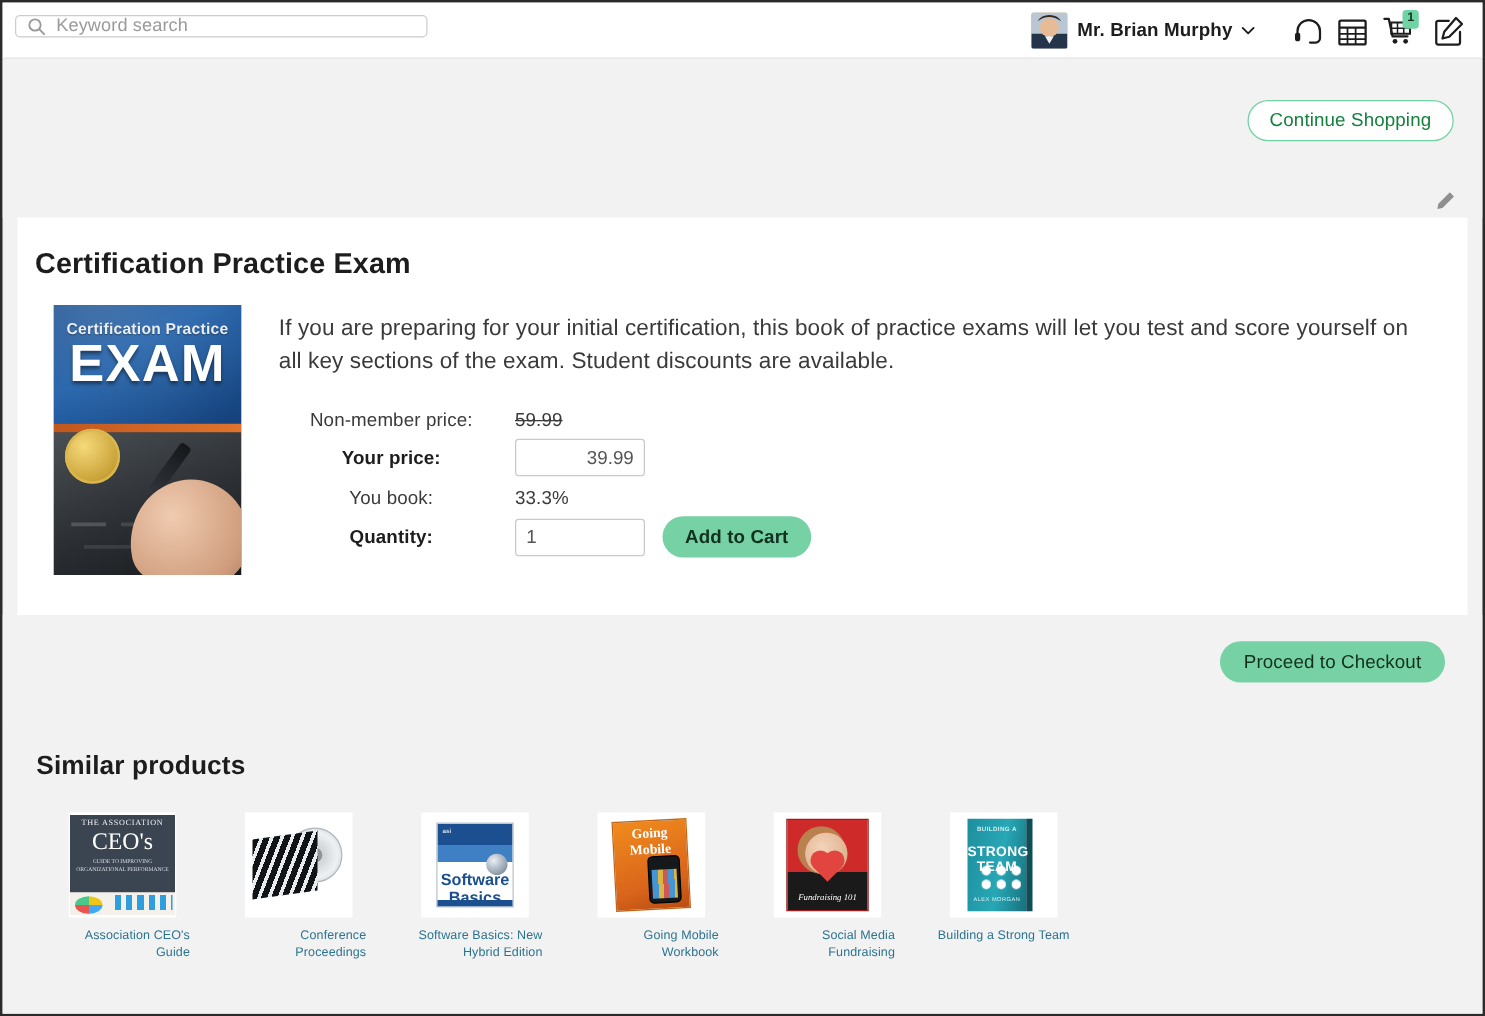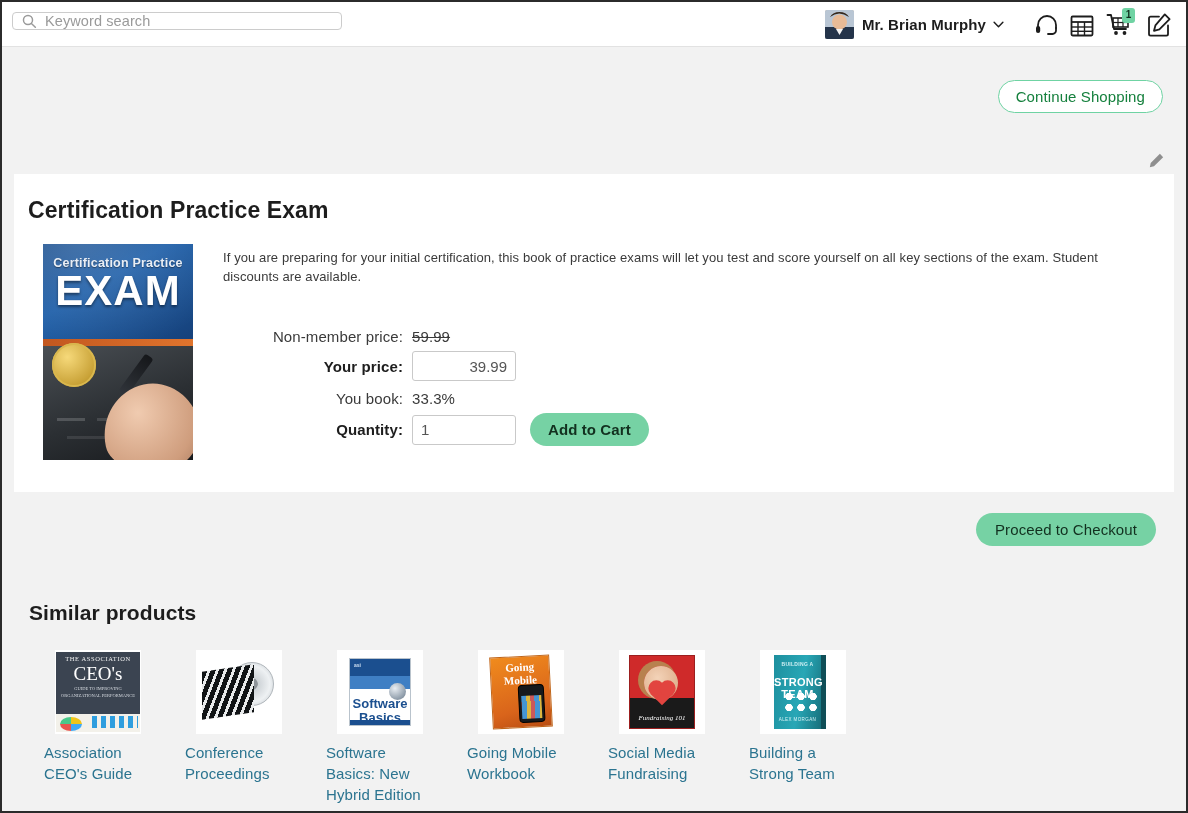--- a/index.html
+++ b/index.html
@@ -178,30 +178,30 @@
       linear-gradient(90deg, rgba(255,255,255,0) 0 10px, rgba(255,255,255,.12) 10px 120px, transparent 120px);
     background-size: 100% 3px, 100% 3px;
     background-position: 0 8px, 0 26px;
     background-repeat: no-repeat;
     opacity: .8;
   }
 
   .desc {
     position: absolute; left: 209px; top: 75px;
     width: 905px;
-    font-size: 13px; color: #3a3a3a; line-height: 1.45;
+    font-size: 18px; color: #3a3a3a; line-height: 1.45;
     letter-spacing: .1px;
   }
 
   
   .pricing { position: absolute; left: 209px; top: 152px; }
   .prow { display: flex; align-items: center; min-height: 21px; }
   .prow + .prow { margin-top: 4px; }
   .plabel {
-    width: 189px; text-align: right; padding-right: 9px;
+    width: 189px; text-align: center; padding-right: 9px;
     font-size: 15px; color: #3a3a3a; letter-spacing: .1px;
   }
   .plabel.bold { font-weight: bold; color: #1d1d1d; }
   .pvalue { font-size: 15px; color: #3a3a3a; letter-spacing: .1px; }
   .strike { text-decoration: line-through; }
   .pbox {
     width: 104px; height: 30px;
     border: 1px solid #c9c9c9; border-radius: 3px;
     background: #fff;
     font-family: "Liberation Sans", sans-serif;
@@ -258,22 +258,22 @@
     display: flex; flex-direction: column; align-items: center;
     cursor: pointer;
   }
   .thumb {
     width: 86px; height: 84px;
     background: #ffffff;
     position: relative; overflow: hidden;
     margin-bottom: 8px;
   }
   .plabel-link {
-    font-size: 15px; color: #2b7490;
-    text-align: left; line-height: 1.4;
+    font-size: 10px; color: #2b7490;
+    text-align: right; line-height: 1.4;
     letter-spacing: .1px;
   }
 
   
   .t-ceo { background: #ffffff; }
   .t-ceo .top {
     position: absolute; left: 1px; top: 2px; right: 1px; height: 62px;
     background: #3b4451;
   }
   .t-ceo .l1 { position: absolute; left: 0; right: 0; top: 5px; text-align: center;

